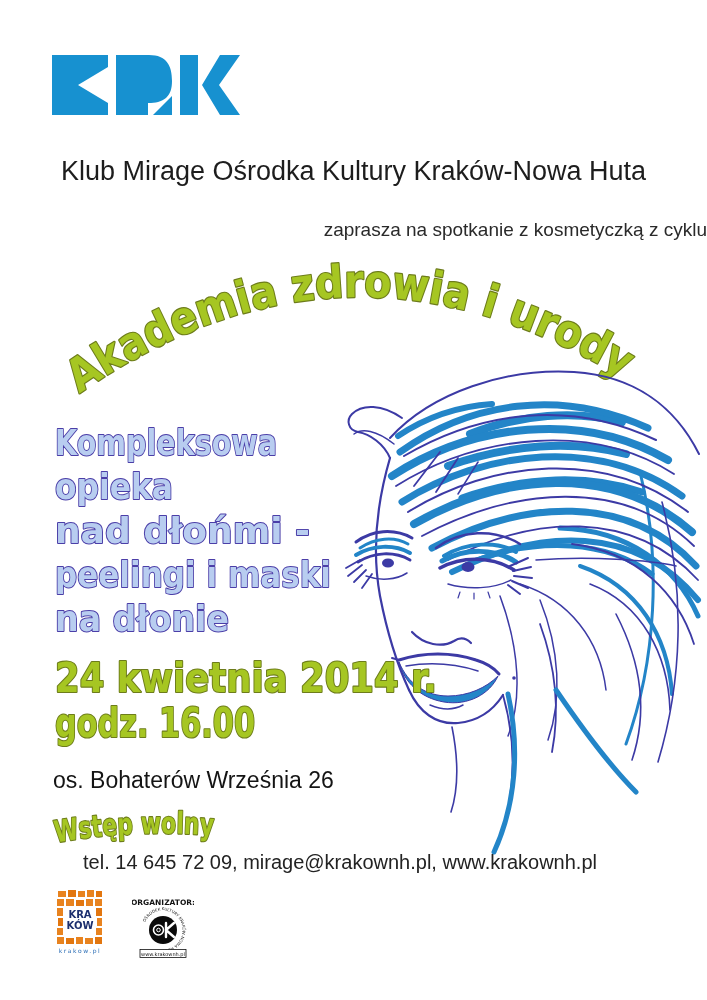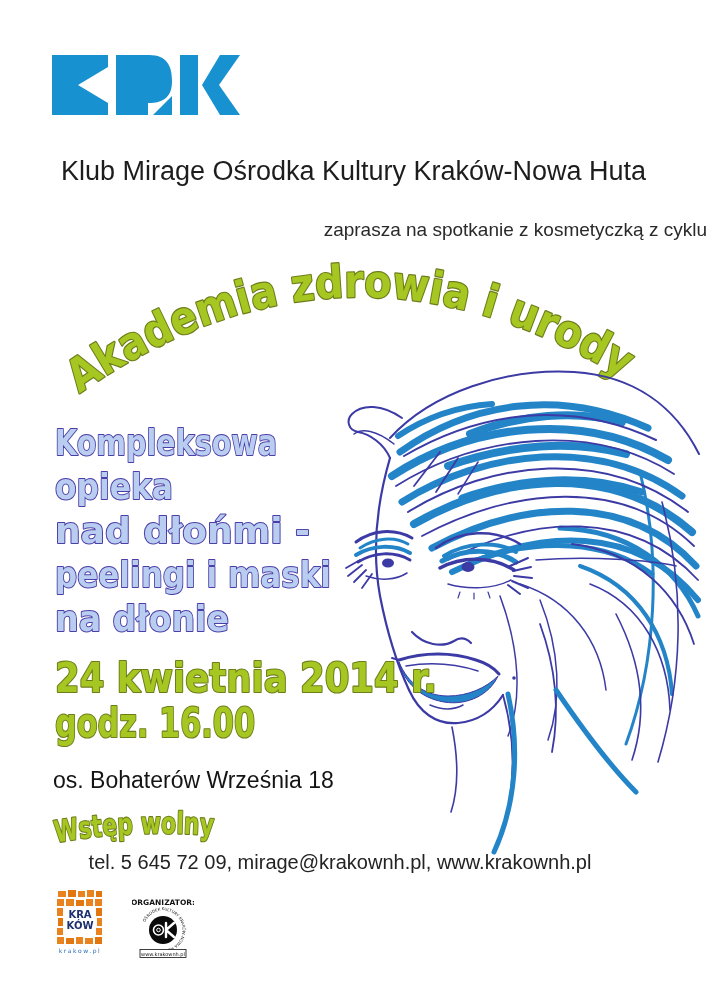--- a/index.html
+++ b/index.html
@@ -159,22 +159,22 @@
     <g>
       <text class="wordart greentxt" x="55" y="692" font-size="40" textLength="382" lengthAdjust="spacingAndGlyphs">24 kwietnia 2014 r.</text>
       <text class="wordart greentxt" x="55" y="737" font-size="40" textLength="200" lengthAdjust="spacingAndGlyphs">godz. 16.00</text>
     </g>
 
     <text class="wordart greentxt" font-size="30">
       <textPath href="#wsteppath" startOffset="2" textLength="158" lengthAdjust="spacingAndGlyphs">Wstęp wolny</textPath>
     </text>
   </svg>
 
-  <div class="abs address">os. Bohaterów Września 18</div>
-  <div class="abs contact">tel. 5 645 72 09, mirage@krakownh.pl, www.krakownh.pl</div>
+  <div class="abs address">os. Bohaterów Września 26</div>
+  <div class="abs contact">tel. 14 645 72 09, mirage@krakownh.pl, www.krakownh.pl</div>
 
   <svg class="abs mosaic" style="left:57px;top:890px" width="46" height="66" viewBox="0 0 46 66">
     <g>
       <rect x="1" y="1" width="8" height="6"></rect>
         <rect class="dk" x="11" y="0" width="8" height="7"></rect>
       <rect x="21" y="1" width="7" height="6"></rect>
         <rect x="30" y="0" width="7" height="7"></rect>
       <rect class="dk" x="39" y="1" width="6" height="6"></rect>
       <rect x="0" y="9" width="7" height="7"></rect>
         <rect x="9" y="9" width="8" height="7"></rect>

